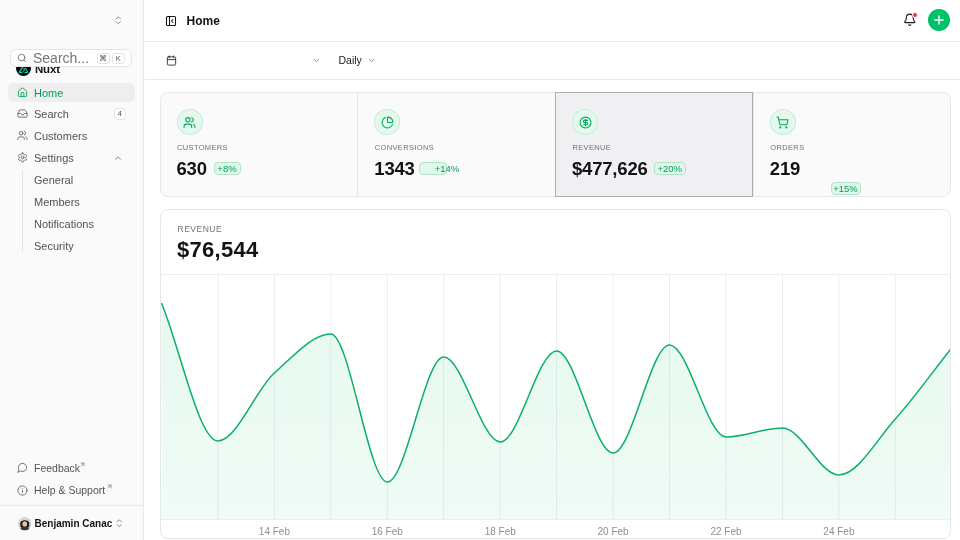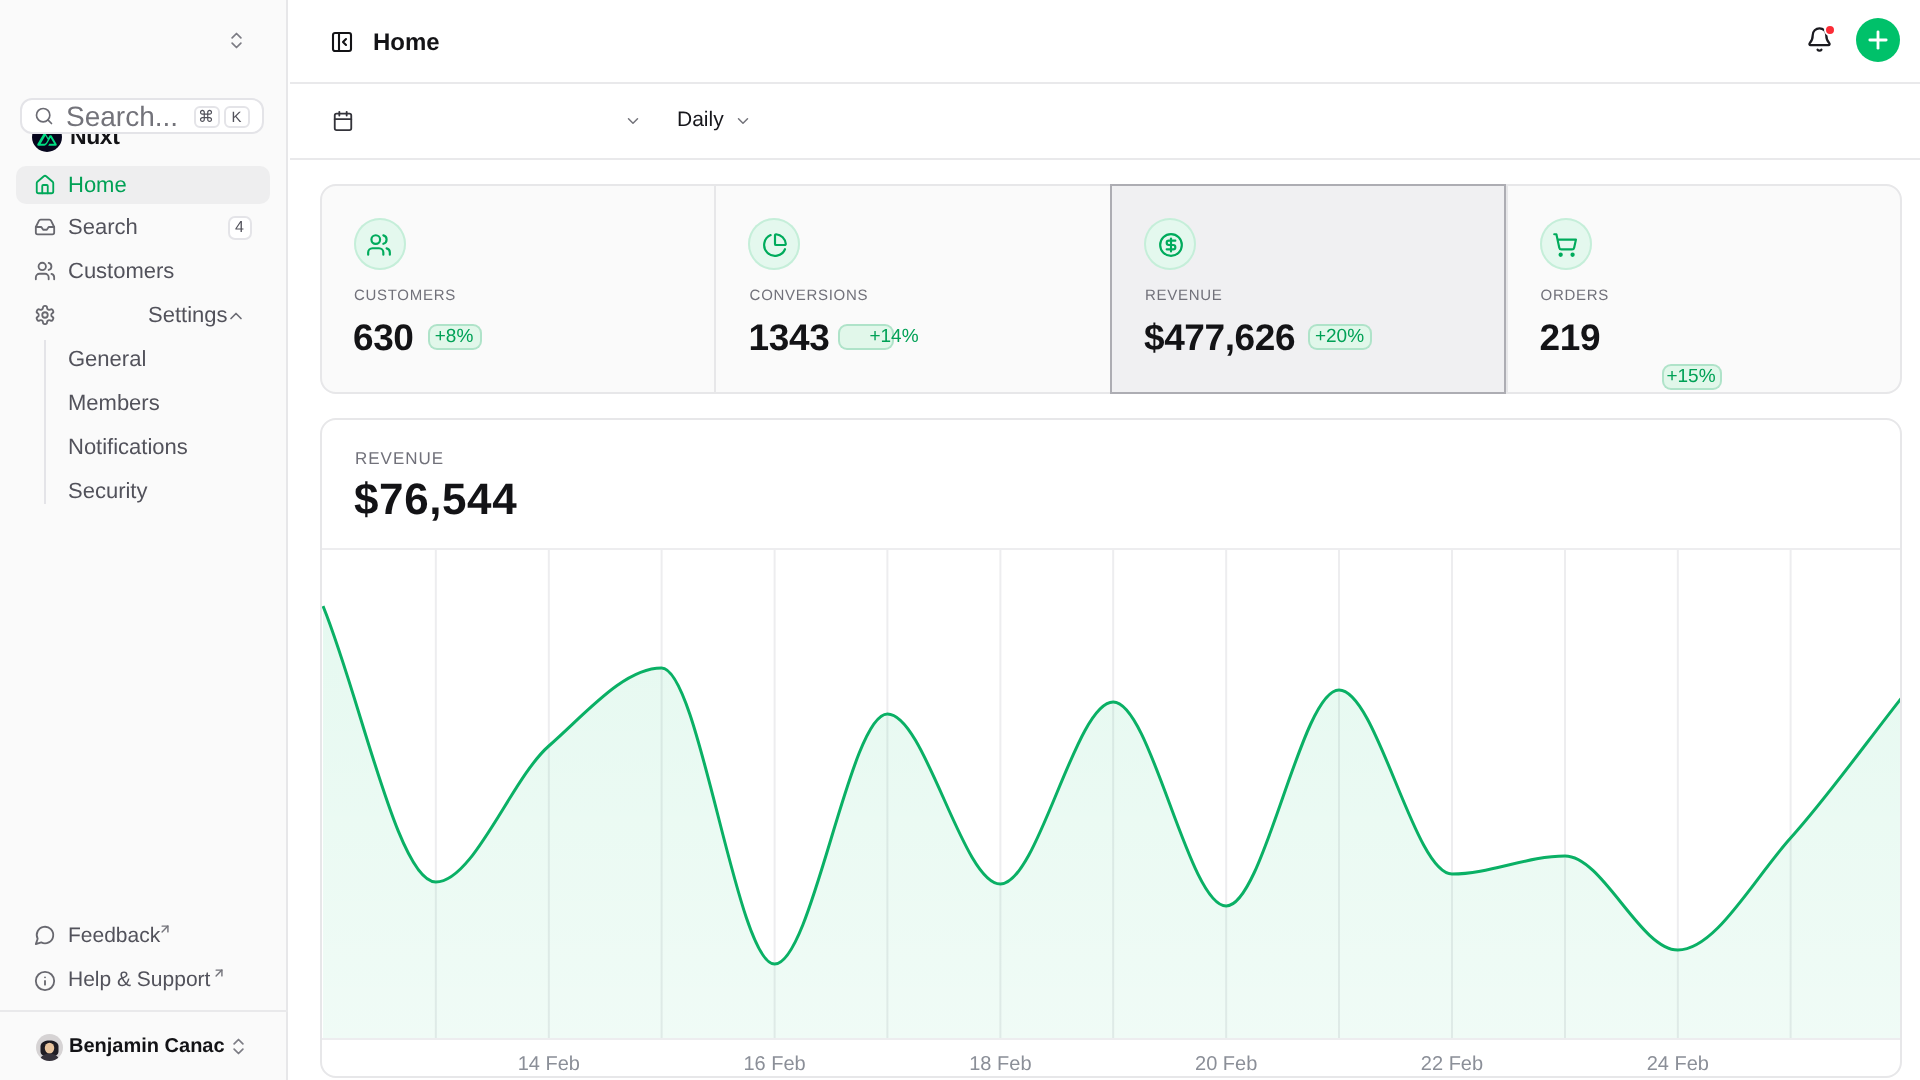--- a/index.html
+++ b/index.html
@@ -73,21 +73,21 @@
         <path d="M16 3.13a4 4 0 0 1 0 7.75"></path>
       </svg>
   <div class="srow" style="left:34px;top:126.5px;height:19px;">
         <span class="navtxt">Customers</span>
       </div>
 
   <svg class="abs" style="left:16.8px;top:151.8px;color:#68686f;" width="11" height="11" viewBox="0 0 24 24" fill="none" stroke="currentColor" stroke-width="2" stroke-linecap="round" stroke-linejoin="round">
         <path d="M12.22 2h-.44a2 2 0 0 0-2 2v.18a2 2 0 0 1-1 1.73l-.43.25a2 2 0 0 1-2 0l-.15-.08a2 2 0 0 0-2.73.73l-.22.38a2 2 0 0 0 .73 2.73l.15.1a2 2 0 0 1 1 1.72v.51a2 2 0 0 1-1 1.74l-.15.09a2 2 0 0 0-.73 2.73l.22.38a2 2 0 0 0 2.73.73l.15-.08a2 2 0 0 1 2 0l.43.25a2 2 0 0 1 1 1.73V20a2 2 0 0 0 2 2h.44a2 2 0 0 0 2-2v-.18a2 2 0 0 1 1-1.73l.43-.25a2 2 0 0 1 2 0l.15.08a2 2 0 0 0 2.73-.73l.22-.39a2 2 0 0 0-.73-2.73l-.15-.08a2 2 0 0 1-1-1.74v-.5a2 2 0 0 1 1-1.74l.15-.09a2 2 0 0 0 .73-2.73l-.22-.38a2 2 0 0 0-2.73-.73l-.15.08a2 2 0 0 1-2 0l-.43-.25a2 2 0 0 1-1-1.73V4a2 2 0 0 0-2-2z"></path>
         <circle cx="12" cy="12" r="3"></circle>
       </svg>
-  <div class="srow" style="left:34px;top:148px;height:19px;margin-left:40px;">
+  <div class="srow" style="left:34px;top:148px;height:19px;">
         <span class="navtxt">Settings</span>
       </div>
   <svg class="abs" style="left:112.5px;top:152.5px;color:#6b6b73;" width="10" height="10" viewBox="0 0 24 24" fill="none" stroke="currentColor" stroke-width="2" stroke-linecap="round" stroke-linejoin="round">
         <path d="m18 15-6-6-6 6"></path>
       </svg>
 
   <div class="abs" style="left:21.5px;top:170px;width:0;height:82px;border-left:1px solid #e4e4e8;"></div>
   <div class="srow" style="left:34px;top:170px;height:19px;">
         <span class="navtxt">General</span>
       </div>

